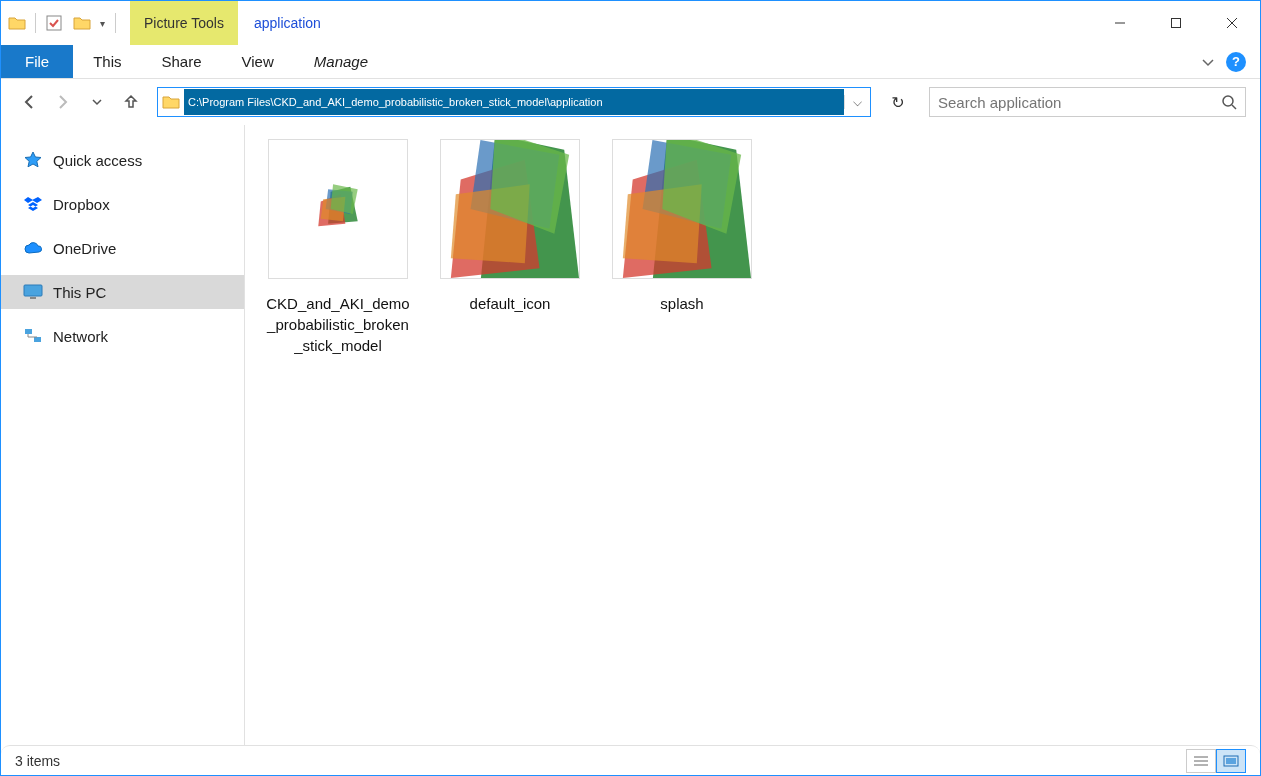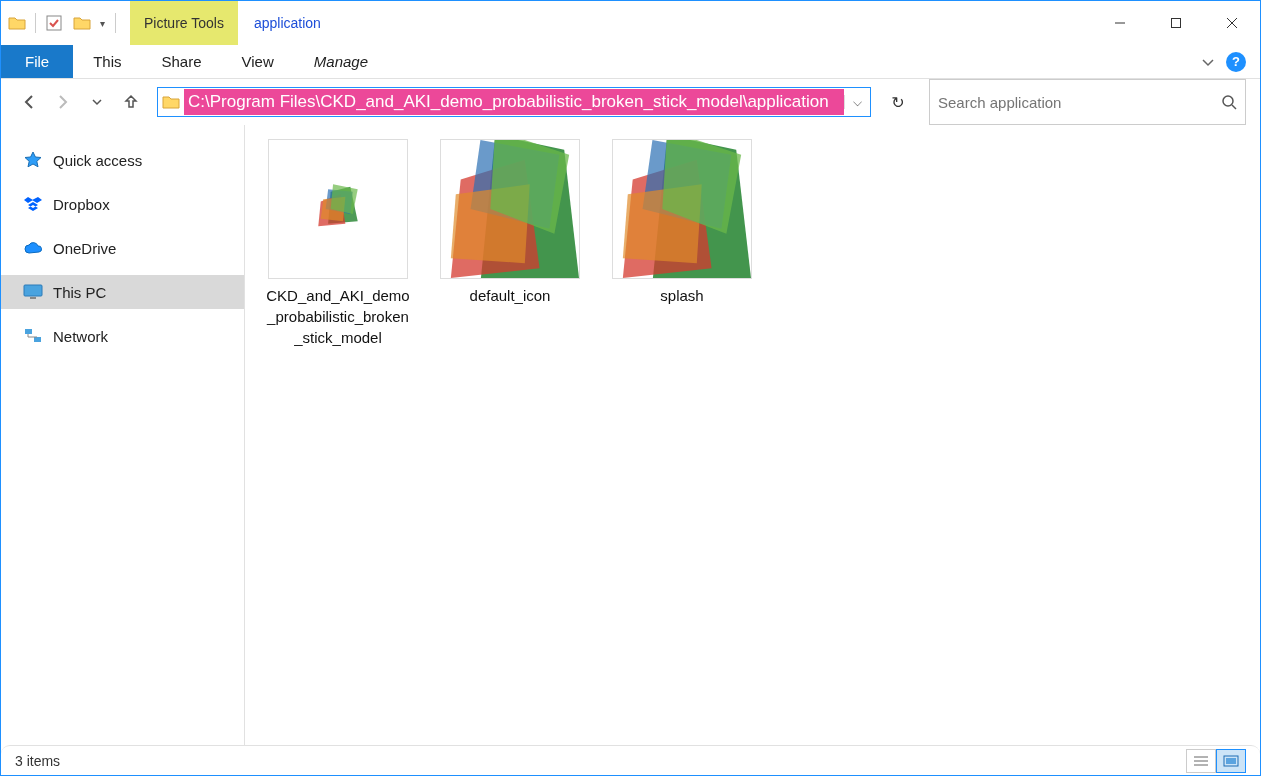--- a/index.html
+++ b/index.html
@@ -21,37 +21,37 @@
 .ribbon .tab.manage { border-bottom:0;font-style:italic;}
 .ribbon-right { margin-left:auto; display:flex; align-items:center; gap:10px; padding-right:14px;}
 .ribbon-right .chev-down { color:#666; font-size:14px;}
 .help-icon { width:20px; height:20px; border-radius:50%; background:#1e90ff; color:#fff; font-size:13px; display:flex; align-items:center; justify-content:center; font-weight:bold;}
 
 .navbar { height:46px; display:flex; align-items:center; padding:0 14px; gap:6px; }
 .nav-btn { width:28px; height:28px; display:flex;align-items:center;justify-content:center; background:transparent; border:none; cursor:pointer; color:#555; font-size:18px;}
 .nav-btn.disabled { color:#bbb; cursor:default;}
 .addr-wrap { flex:0 0 auto; display:flex; align-items:center; border:1px solid #1e90ff; height:30px; margin-left:6px; position:relative;}
 .addr-folder-ic { width:26px; display:flex;align-items:center;justify-content:center; background:#fff;}
-.addr-input { border:none; outline:none; font-size:17px; padding:2px 4px; color:#fff; background:#ec4899; width:660px; height:26px;}
+.addr-input { border:none; outline:none; font-size:11px; padding:2px 4px; color:#fff; background:#0369a1; width:660px; height:26px;}
 .addr-dd { width:26px; display:flex;align-items:center;justify-content:center; cursor:pointer; color:#555; font-size:12px; background:#fff; border-left:1px solid #ddd;}
 .refresh-btn { width:30px; height:30px; display:flex;align-items:center;justify-content:center; background:transparent; border:none; cursor:pointer; font-size:16px; margin-left:6px; color:#333;}
-.search-wrap { flex:1; margin-left:10px; border:1px solid #ccc; height:46px; display:flex; align-items:center; padding:0 8px;}
+.search-wrap { flex:1; margin-left:10px; border:1px solid #ccc; height:30px; display:flex; align-items:center; padding:0 8px;}
 .search-input { flex:1; border:none; outline:none; font-size:15px; color:#555;}
 .search-ic { color:#555; font-size:14px;}
 
 .content { flex:1; display:flex; overflow:hidden;}
 .sidebar { width:244px; border-right:1px solid #e1e1e1; padding:18px 0;}
 .side-item { display:flex; align-items:center; gap:10px; padding:7px 22px; font-size:15px; color:#222; cursor:pointer;}
 .side-item.selected { background:#d9d9d9;}
 .side-item .ic { width:20px; height:20px; display:flex;align-items:center;justify-content:center;}
 .files { flex:1; padding:14px 18px; display:flex; gap:22px; align-content:flex-start; flex-wrap:wrap;}
 .file-item { width:150px; display:flex; flex-direction:column; align-items:center; cursor:pointer;}
 .thumb { width:140px; height:140px; border:1px solid #ddd; display:flex;align-items:center;justify-content:center; background:#fff; overflow:hidden; position:relative;}
 .file-item.small-thumb .thumb svg { transform: scale(0.5);}
-.file-label { font-size:15px; color:#111; text-align:center; margin-top:6px; word-break:break-all; line-height:1.4;}
+.file-label { font-size:15px; color:#111; text-align:center; margin-top:14px; word-break:break-all; line-height:1.4;}
 
 .statusbar { height:30px; border-top:1px solid #e1e1e1; display:flex; align-items:center; padding:0 14px; font-size:14px; color:#333;border-radius:9px;}
 .statusbar .views { margin-left:auto; display:flex; gap:0;}
 .view-btn { width:30px; height:24px; border:1px solid #ccc; background:#fff; display:flex;align-items:center;justify-content:center; cursor:pointer;}
 .view-btn.active { background:#cce4f7; border-color:#1e90ff;}
 .sep { height:10px;}
 
 svg { display:block;}
 </style>
 </head>

